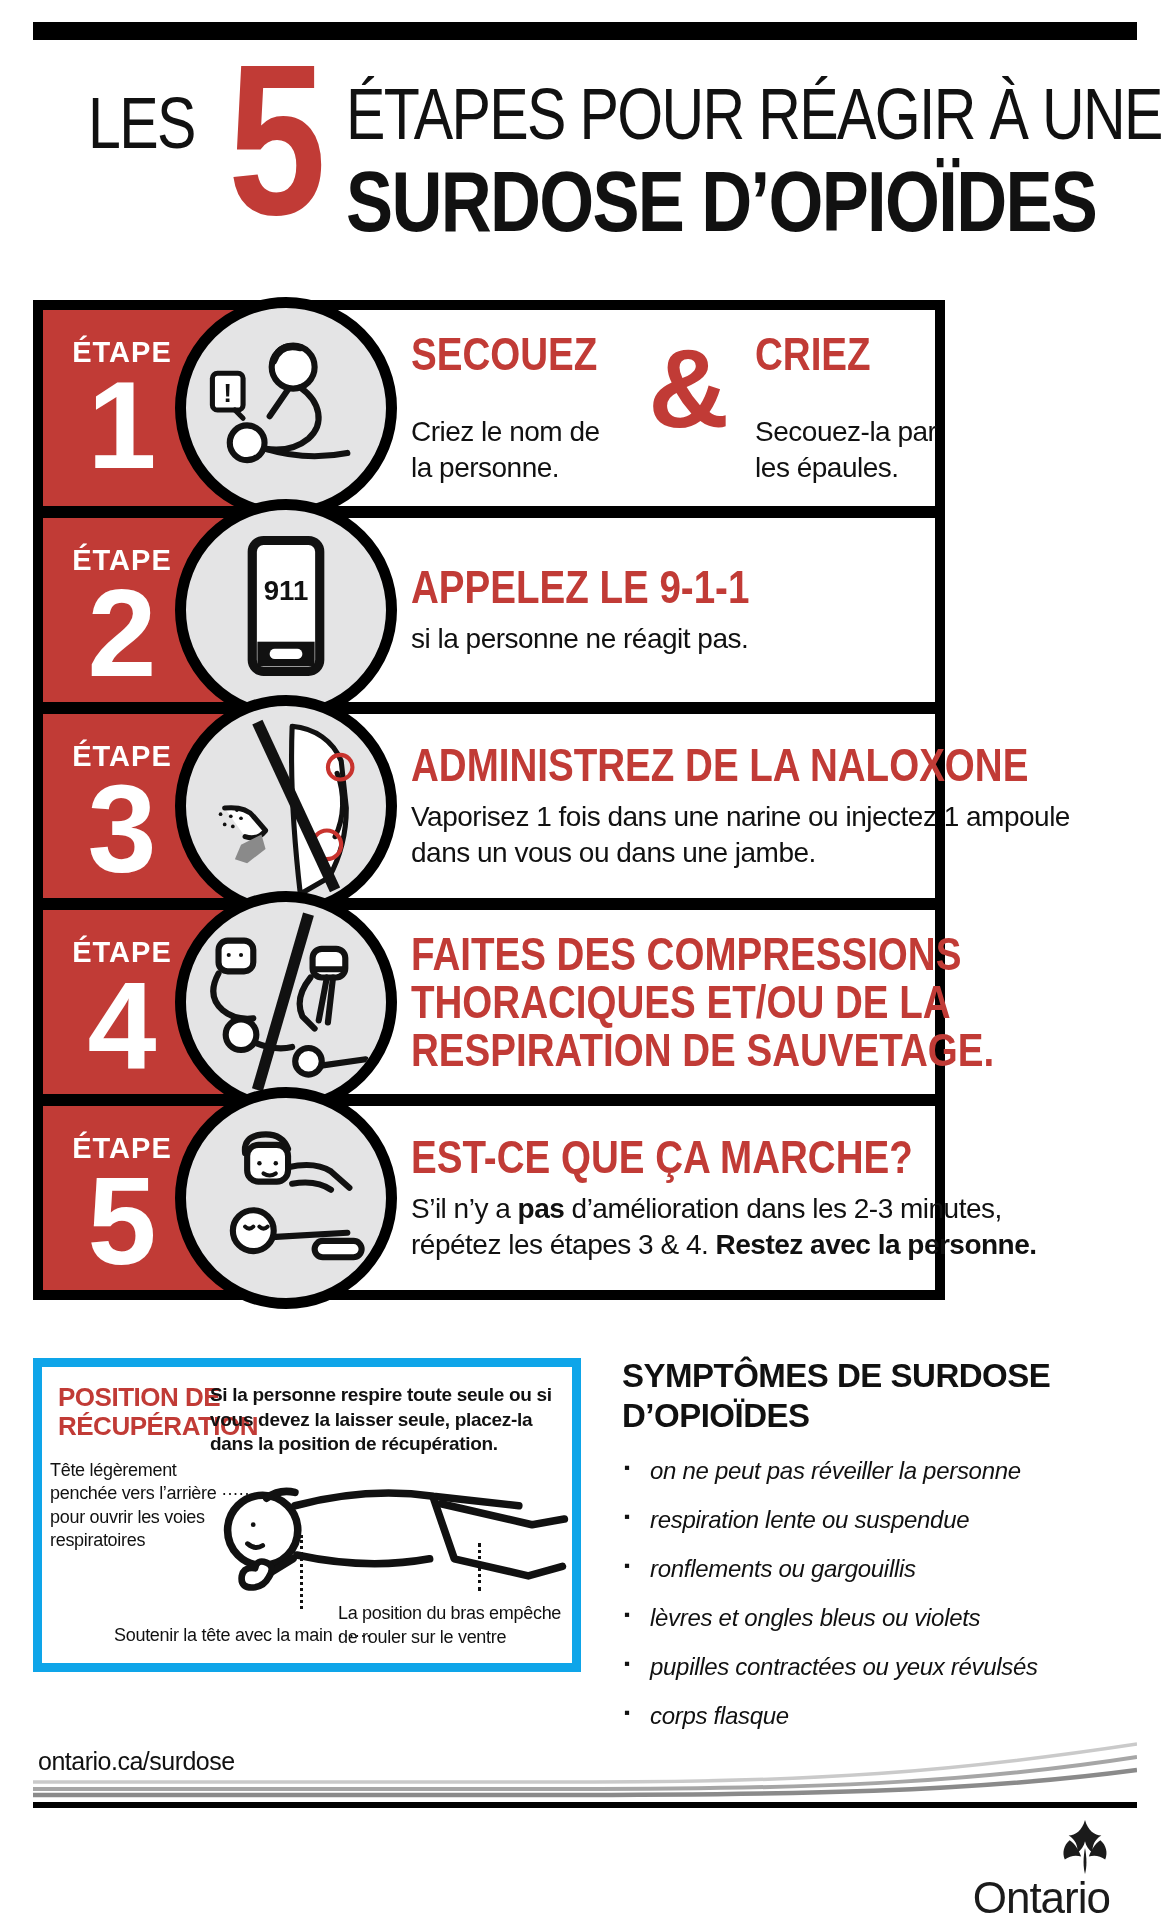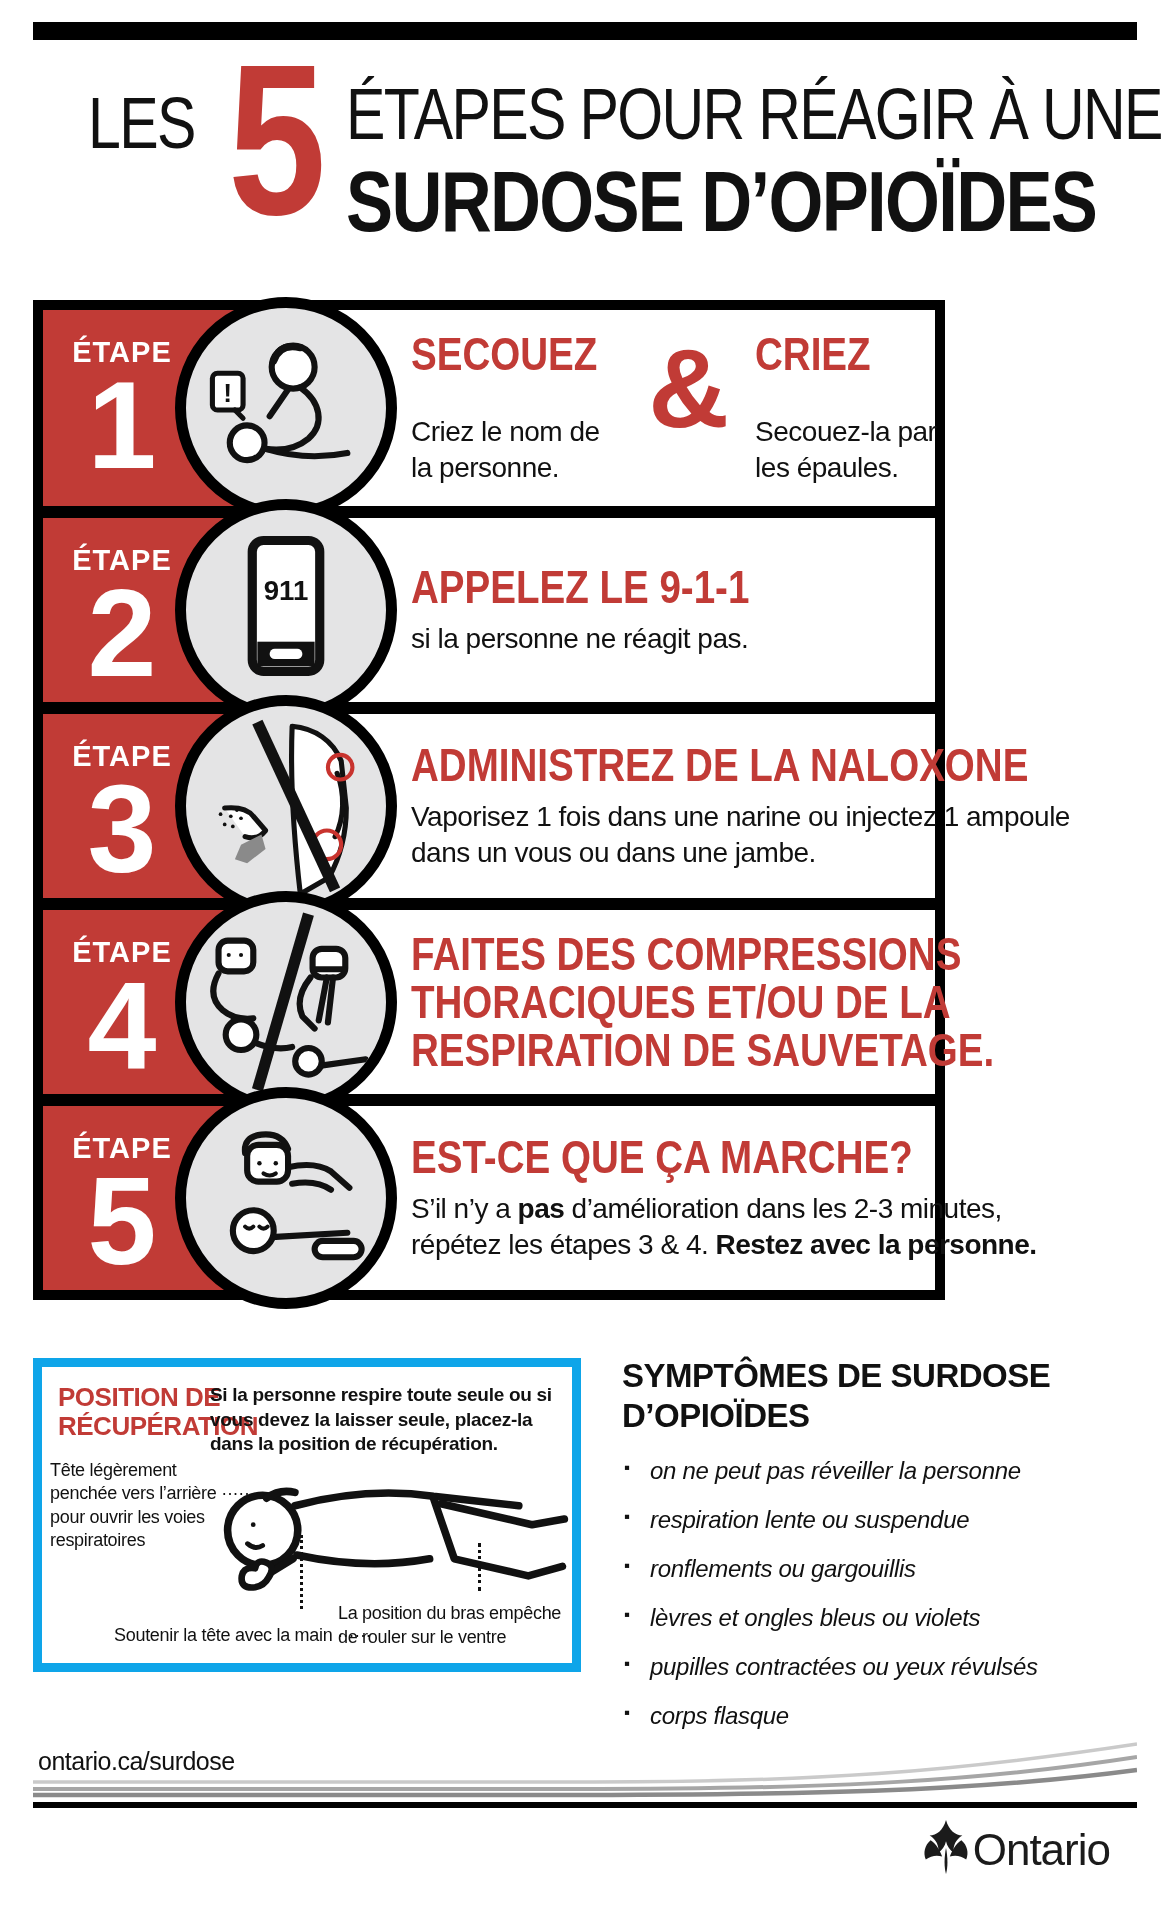--- a/index.html
+++ b/index.html
@@ -60,21 +60,21 @@
   
   .symptoms { position:absolute; left:622px; top:1356px; width:520px; }
   .sym-title { font-size:33px; font-weight:800; line-height:1.2; max-width:440px; letter-spacing:-0.5px; }
   .sym-list { list-style:none; margin-top:22px;font-style:italic; }
   .sym-list li { position:relative; padding-left:28px; font-size:24px; margin-bottom:21px; letter-spacing:-0.3px; }
   .sym-list li::before { content:"▪"; position:absolute; left:2px; top:1px; font-size:17px; color:#111; }
 
   
   .footer-url { position:absolute; left:38px; top:1747px; font-size:25px; letter-spacing:-0.5px; }
   .swoosh { position:absolute; left:33px; top:1740px; width:1104px; height:74px; }
-  .brand { position:absolute; right:60px; top:1818px; display:flex; align-items:flex-end; }
+  .brand { position:absolute; right:60px; top:1818px; display:flex; align-items:flex-end;flex-direction:column; }
   .brand-text { font-size:44px; color:#1b1b1b; letter-spacing:-1px; margin-left:2px; line-height:1; padding-bottom:4px; }
   .trillium { width:50px; height:58px; }
 
   :root { --red:#C13B36; --circlegray:#E4E4E5; }
 </style>
 </head>
 <body>
 
 <div class="page">
 

